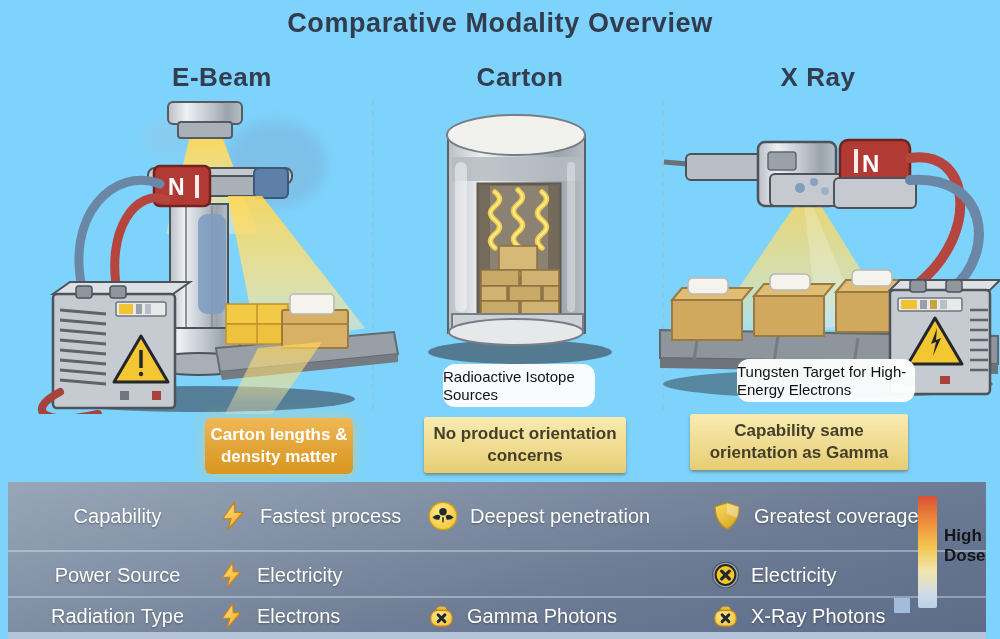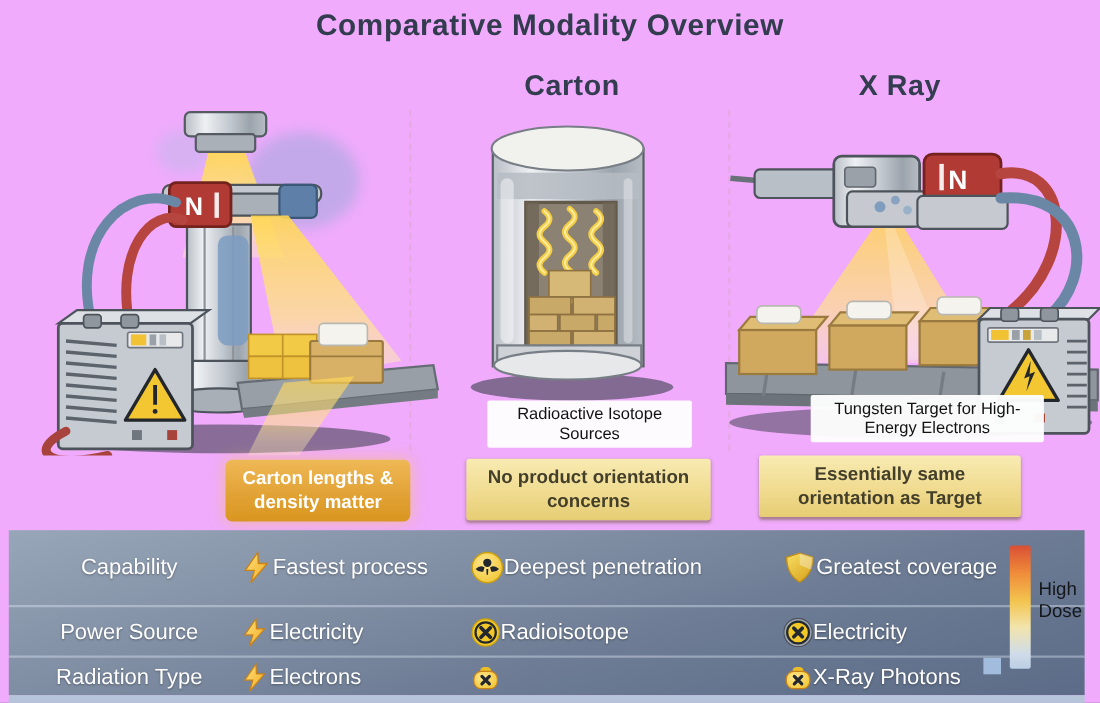--- a/index.html
+++ b/index.html
@@ -1,48 +1,48 @@
 <!DOCTYPE html>
 <html><head>
 <meta charset="utf-8">
 <style>
   html,body{margin:0;padding:0;background:#000;}
-  .stage{position:relative;width:1000px;height:639px;background:#f0abfc;overflow:hidden;
+  .stage{position:relative;width:1000px;height:639px;background:#7dd3fc;overflow:hidden;
          font-family:"Liberation Sans",sans-serif;}
   .title{position:absolute;top:8px;left:0;width:100%;text-align:center;
          font-size:27px;font-weight:bold;color:#323c4e;letter-spacing:.6px;}
   .hdr{position:absolute;top:62px;width:200px;text-align:center;
        font-size:26px;font-weight:bold;color:#333d4f;letter-spacing:.5px;}
   .col-sep{position:absolute;top:100px;height:310px;width:0;
            border-left:2px dashed rgba(190,170,130,.22);}
   .illus{position:absolute;}
   .src-label{position:absolute;background:rgba(253,253,253,.97);color:#121212;
-             font-size:15px;line-height:1.18;text-align:center;padding:4px 17px;border-radius:2px;}
+             font-size:15px;line-height:1.18;padding:4px 0;border-radius:12px;}
   .caption{position:absolute;text-align:center;font-size:17px;line-height:1.3;
-           padding:6px 10px;border-radius:6px;}
+           padding:6px 0;border-radius:6px;}
   .caption.orange{left:205px;top:418px;width:148px;color:#fff;font-weight:bold;
         background:linear-gradient(180deg,#efb856 0%,#e2a336 55%,#d9961f 100%);
         box-shadow:0 0 14px rgba(244,200,90,.55);}
   .caption.gold{color:#433f2a;font-weight:600;
         background:linear-gradient(180deg,#f8ebb2 0%,#efda8d 60%,#e6cd74 100%);
         box-shadow:0 2px 3px rgba(90,75,30,.5);border-radius:3px;}
   .panel{position:absolute;left:8px;top:482px;width:978px;height:150px;
          background:linear-gradient(165deg,#98a6b9 0%,#8492a7 30%,#6e7d95 60%,#5c6b87 100%);}
   .prow{position:absolute;left:0;width:100%;}
   .prow.bordered{border-top:2px solid rgba(232,240,250,.38);}
   .row-label{position:absolute;left:17px;width:185px;top:50%;transform:translateY(-50%);
              text-align:center;color:#fff;font-size:20px;text-shadow:0 1px 2px rgba(0,0,0,.35);}
   .cell{position:absolute;top:50%;transform:translateY(-50%);display:flex;align-items:center;
-        color:#fff;font-size:20px;text-shadow:0 1px 2px rgba(0,0,0,.35);white-space:nowrap;}
+        gap:12px;color:#fff;font-size:20px;text-shadow:0 1px 2px rgba(0,0,0,.35);white-space:nowrap;}
   .ic{width:30px;height:30px;flex:none;}
   .ic.sm{width:27px;height:27px;}
   .dosebar{position:absolute;left:910px;top:14px;width:19px;height:112px;border-radius:2px;
       background:linear-gradient(180deg,#d94f35 0%,#ef8b3a 22%,#f3c44f 45%,#f2e4ab 66%,#cfdbe9 88%,#bccfe4 100%);}
   .dose-label{position:absolute;left:936px;top:44px;width:54px;color:#14161a;
-      font-size:17px;line-height:1.18;font-weight:400;}
+      font-size:17px;line-height:1.18;font-weight:700;}
   .bottomstrip{position:absolute;left:8px;top:632px;width:978px;height:7px;background:#b5c4d8;}
   .blue-chip{position:absolute;left:894px;top:598px;width:16px;height:15px;background:#a9c4e4;opacity:.9;}
 </style>
 </head>
 <body>
 
 <div class="stage">
 
   <svg width="0" height="0" style="position:absolute" aria-hidden="true">
     <defs>
@@ -71,20 +71,21 @@
           <stop offset="1" stop-color="#d9a41f"></stop>
       </linearGradient>
       <filter id="soft" x="-60%" y="-60%" width="220%" height="220%">
         <feGaussianBlur stdDeviation="6"></feGaussianBlur>
       </filter>
     </defs>
   </svg>
 
   <div class="title">Comparative Modality Overview</div>
 
+  <div class="hdr" style="left:122px">E-Beam</div>
   <div class="hdr" style="left:420px">Carton</div>
   <div class="hdr" style="left:718px">X Ray</div>
 
   <div class="col-sep" style="left:372px"></div>
   <div class="col-sep" style="left:662px"></div>
 
   <svg class="illus" style="left:20px;top:96px;width:390px;height:318px" viewBox="0 0 390 318">
     <ellipse cx="180" cy="303" rx="155" ry="13" fill="#343b46" opacity="0.55"></ellipse>
     <ellipse cx="255" cy="68" rx="52" ry="44" fill="#7da6cc" opacity="0.38" filter="url(#soft)"></ellipse>
     <ellipse cx="148" cy="42" rx="26" ry="20" fill="#9fc0dd" opacity="0.3" filter="url(#soft)"></ellipse>
@@ -261,21 +262,21 @@
       <rect x="246" y="264" width="10" height="10" fill="#70767e"></rect>
       <rect x="282" y="264" width="10" height="8" fill="#a8433c"></rect>
     </g>
   </svg>
 
   <div class="src-label" style="left:443px;top:364px;width:152px">Radioactive Isotope Sources</div>
   <div class="src-label" style="left:737px;top:359px;width:178px">Tungsten Target for High-Energy Electrons</div>
 
   <div class="caption orange">Carton lengths &amp; density matter</div>
   <div class="caption gold" style="left:424px;top:417px;width:202px">No product orientation concerns</div>
-  <div class="caption gold" style="left:690px;top:414px;width:218px">Essentially same orientation as Target</div>
+  <div class="caption gold" style="left:690px;top:414px;width:218px">Capability same orientation as Gamma</div>
 
   <div class="panel">
 
     <div class="prow" style="top:0;height:68px">
       <div class="row-label">Capability</div>
       <div class="cell" style="left:210px">
         <svg class="ic" viewBox="0 0 24 24">
           <path d="M13 1 L4 14 L10.5 14 L8 23 L20 9 L13.5 9 Z" fill="url(#gradBolt)" stroke="#c9821a" stroke-width="1"></path>
         </svg>
         <span>Fastest process</span>
@@ -300,28 +301,20 @@
     </div>
 
     <div class="prow bordered" style="top:68px;height:46px">
       <div class="row-label">Power Source</div>
       <div class="cell" style="left:210px">
         <svg class="ic sm" viewBox="0 0 24 24">
           <path d="M13 1 L4 14 L10.5 14 L8 23 L20 9 L13.5 9 Z" fill="url(#gradBolt)" stroke="#c9821a" stroke-width="1"></path>
         </svg>
         <span>Electricity</span>
       </div>
-      <div class="cell" style="left:420px">
-        <svg class="ic sm" viewBox="0 0 24 24">
-          <circle cx="12" cy="12" r="11" fill="#f2c728" stroke="#caa00e" stroke-width="1"></circle>
-          <circle cx="12" cy="12" r="8.2" fill="none" stroke="#23282e" stroke-width="1.8"></circle>
-          <path d="M8.2 8.2 L15.8 15.8 M15.8 8.2 L8.2 15.8" stroke="#23282e" stroke-width="3" stroke-linecap="round"></path>
-        </svg>
-        <span>Radioisotope</span>
-      </div>
       <div class="cell" style="left:704px">
         <svg class="ic sm" viewBox="0 0 24 24">
           <circle cx="12" cy="12" r="11.5" fill="#9aa2ac" stroke="#4d535b" stroke-width="1"></circle>
           <circle cx="12" cy="12" r="8.8" fill="#f2c728" stroke="#23282e" stroke-width="1.8"></circle>
           <path d="M8.6 8.6 L15.4 15.4 M15.4 8.6 L8.6 15.4" stroke="#23282e" stroke-width="3" stroke-linecap="round"></path>
         </svg>
         <span>Electricity</span>
       </div>
     </div>
 
@@ -332,20 +325,21 @@
           <path d="M13 1 L4 14 L10.5 14 L8 23 L20 9 L13.5 9 Z" fill="url(#gradBolt)" stroke="#c9821a" stroke-width="1"></path>
         </svg>
         <span>Electrons</span>
       </div>
       <div class="cell" style="left:420px">
         <svg class="ic sm" viewBox="0 0 24 24">
           <rect x="7.5" y="3.5" width="9" height="7" rx="3.5" fill="#edbd25"></rect>
           <rect x="2.5" y="7" width="19" height="14" rx="6" fill="url(#gradCoin)" stroke="#c9821a" stroke-width="1"></rect>
           <path d="M9 11 L15 17 M15 11 L9 17" stroke="#23282e" stroke-width="2.6" stroke-linecap="round"></path>
         </svg>
+        <span>Gamma Photons</span>
       </div>
       <div class="cell" style="left:704px">
         <svg class="ic sm" viewBox="0 0 24 24">
           <rect x="7.5" y="3.5" width="9" height="7" rx="3.5" fill="#edbd25"></rect>
           <rect x="2.5" y="7" width="19" height="14" rx="6" fill="url(#gradCoin)" stroke="#c9821a" stroke-width="1"></rect>
           <path d="M9 11 L15 17 M15 11 L9 17" stroke="#23282e" stroke-width="2.6" stroke-linecap="round"></path>
         </svg>
         <span>X-Ray Photons</span>
       </div>
     </div>

